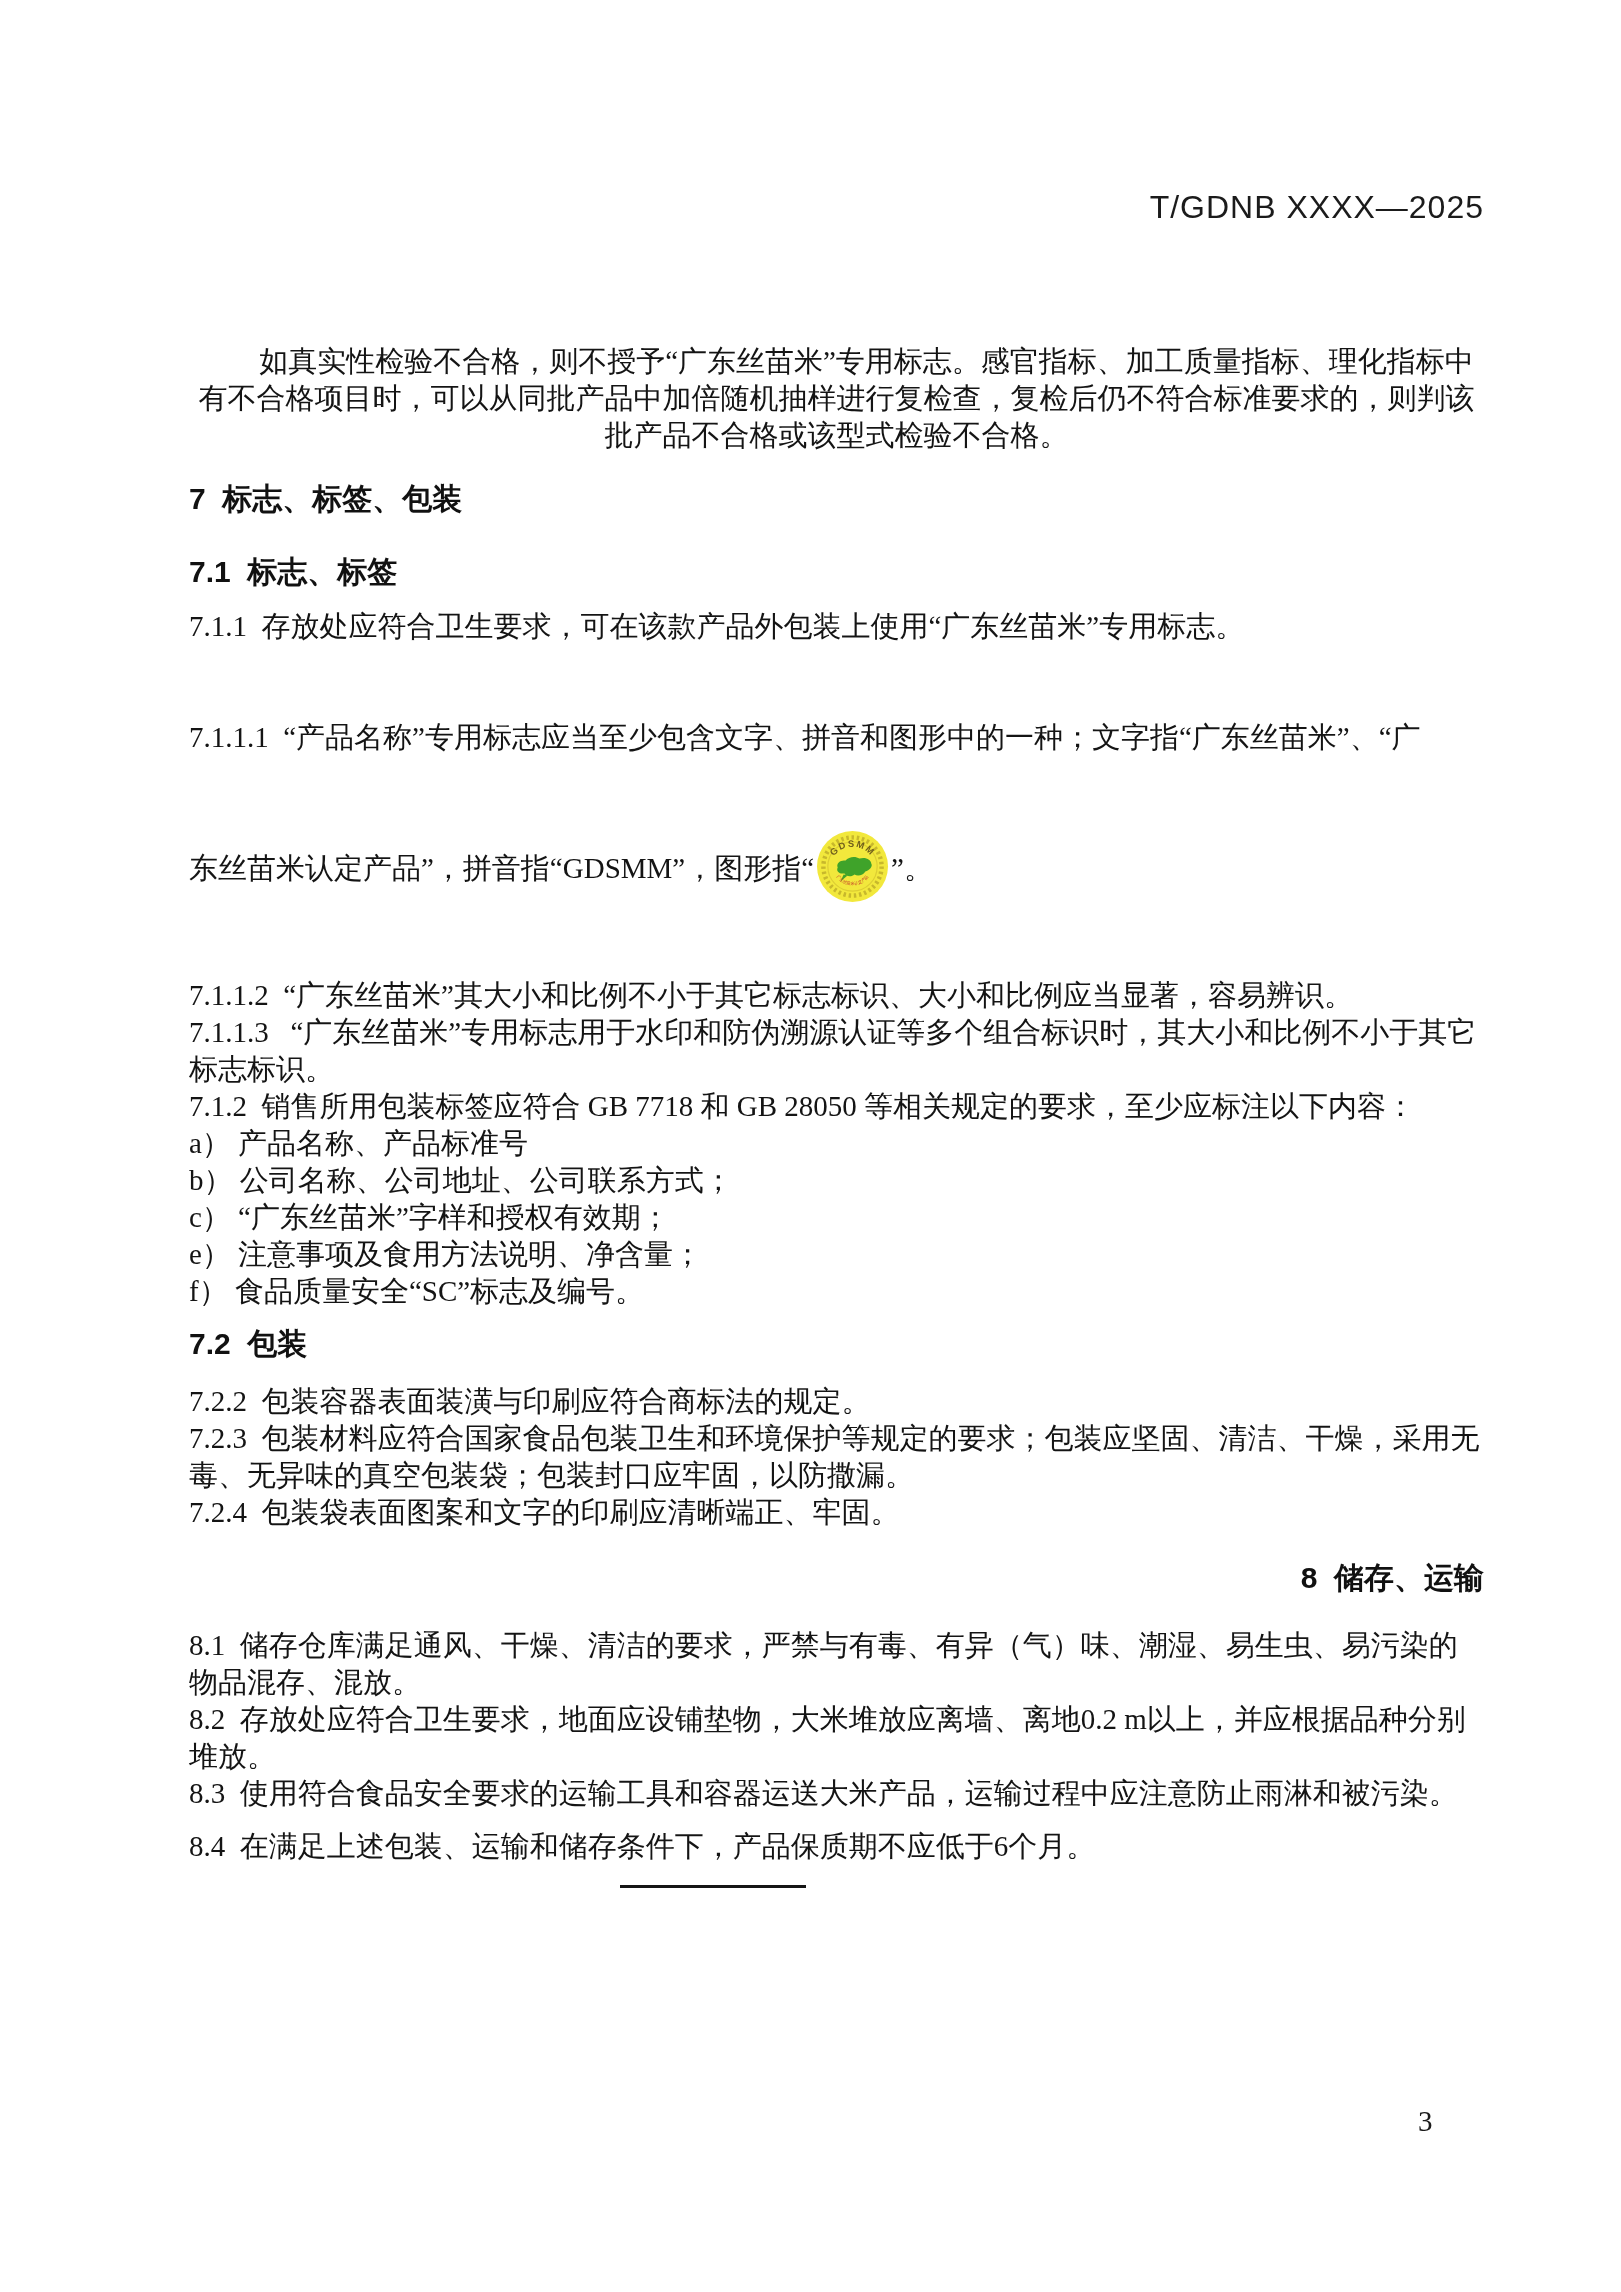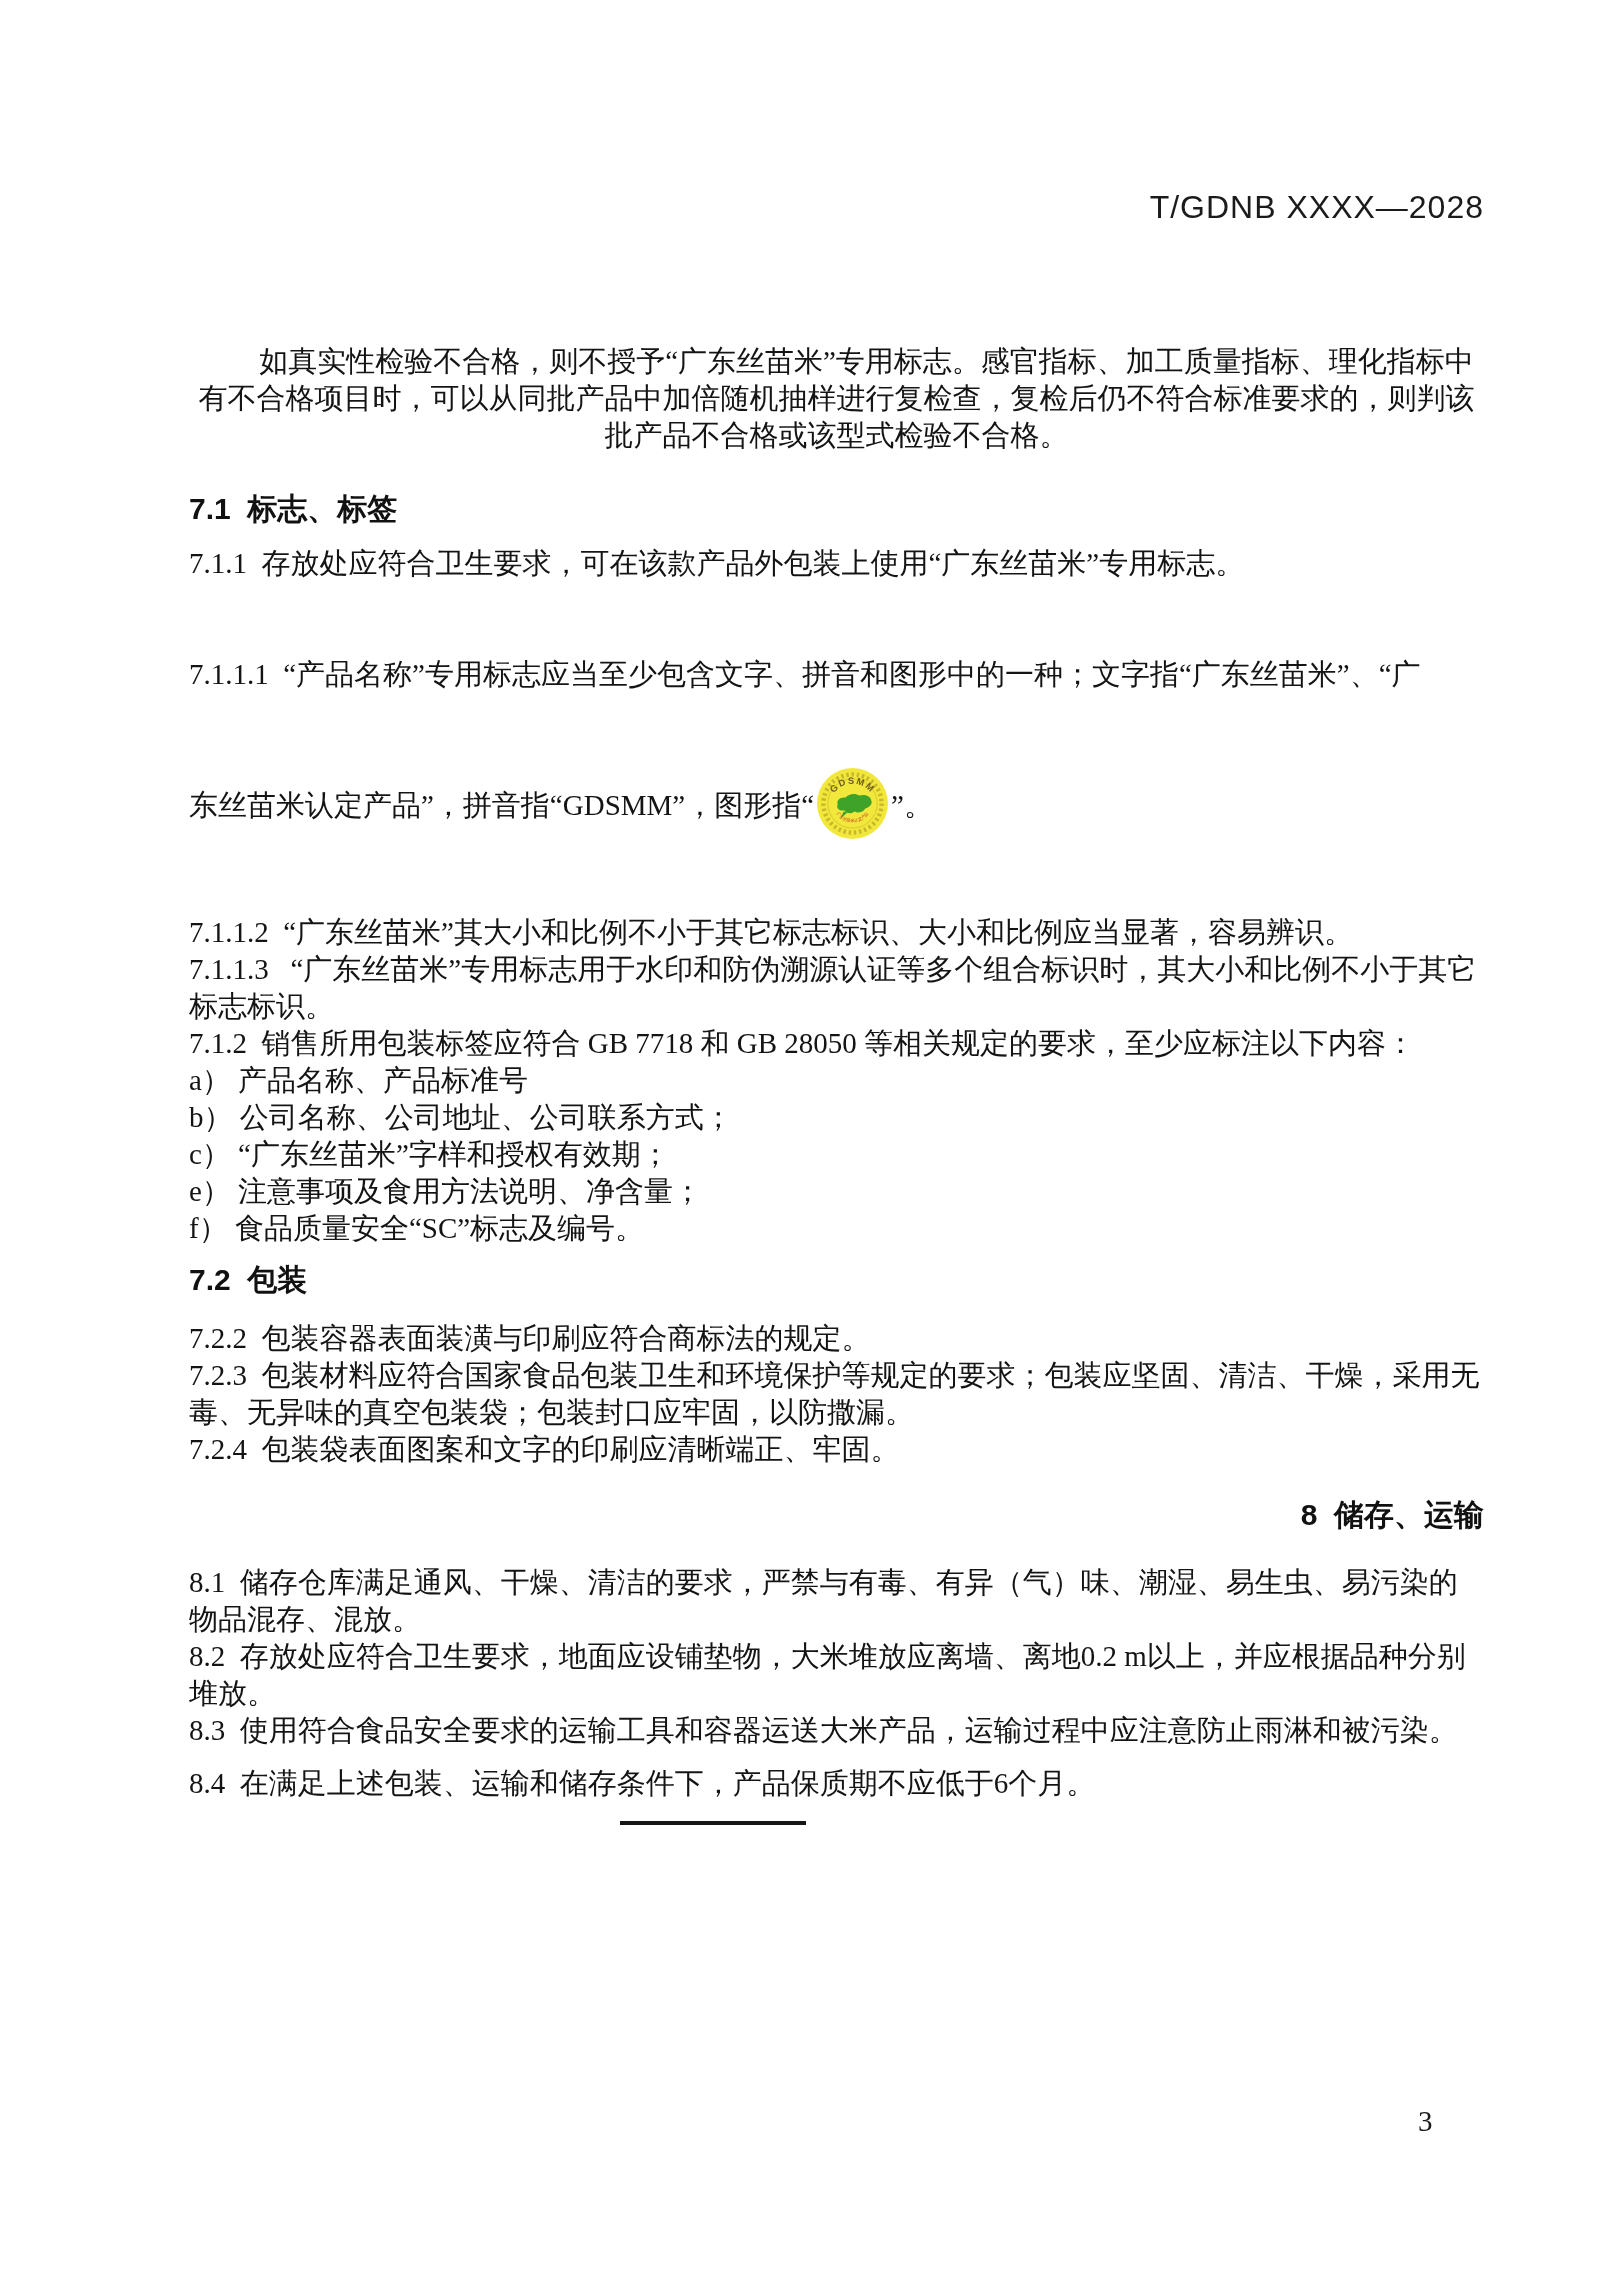--- a/index.html
+++ b/index.html
@@ -66,24 +66,25 @@
     font-size: 29px;
     line-height: 33px;
     color: #1b1b1b;
   }
 </style>
 </head>
 <body>
 
 <div class="page">
 
-  <div class="doc-header">T/GDNB XXXX—2028</div>
+  <div class="doc-header">T/GDNB XXXX—2025</div>
 
   <p class="para indent intro">如真实性检验不合格，则不授予“广东丝苗米”专用标志。感官指标、加工质量指标、理化指标中有不合格项目时，可以从同批产品中加倍随机抽样进行复检查，复检后仍不符合标准要求的，则判该批产品不合格或该型式检验不合格。</p>
 
+  <p class="heading h7">7  标志、标签、包装</p>
 
   <p class="heading h7-1">7.1  标志、标签</p>
 
   <p class="para">7.1.1  存放处应符合卫生要求，可在该款产品外包装上使用“广东丝苗米”专用标志。</p>
 
   <div class="para">
     <div>7.1.1.1  “产品名称”专用标志应当至少包含文字、拼音和图形中的一种；文字指“广东丝苗米”、“广</div>
     <div class="logo-line"><span>东丝苗米认定产品”，拼音指“GDSMM”，图形指“</span><svg class="badge" viewBox="0 0 74 74" xmlns="http://www.w3.org/2000/svg" style="font-size:30px">
         <circle cx="37" cy="37" r="36" fill="#f2e83c"></circle>
         <circle cx="37" cy="37" r="29.5" fill="none" stroke="#c8b82c" stroke-width="4.5" stroke-dasharray="2.5 2.8"></circle>

